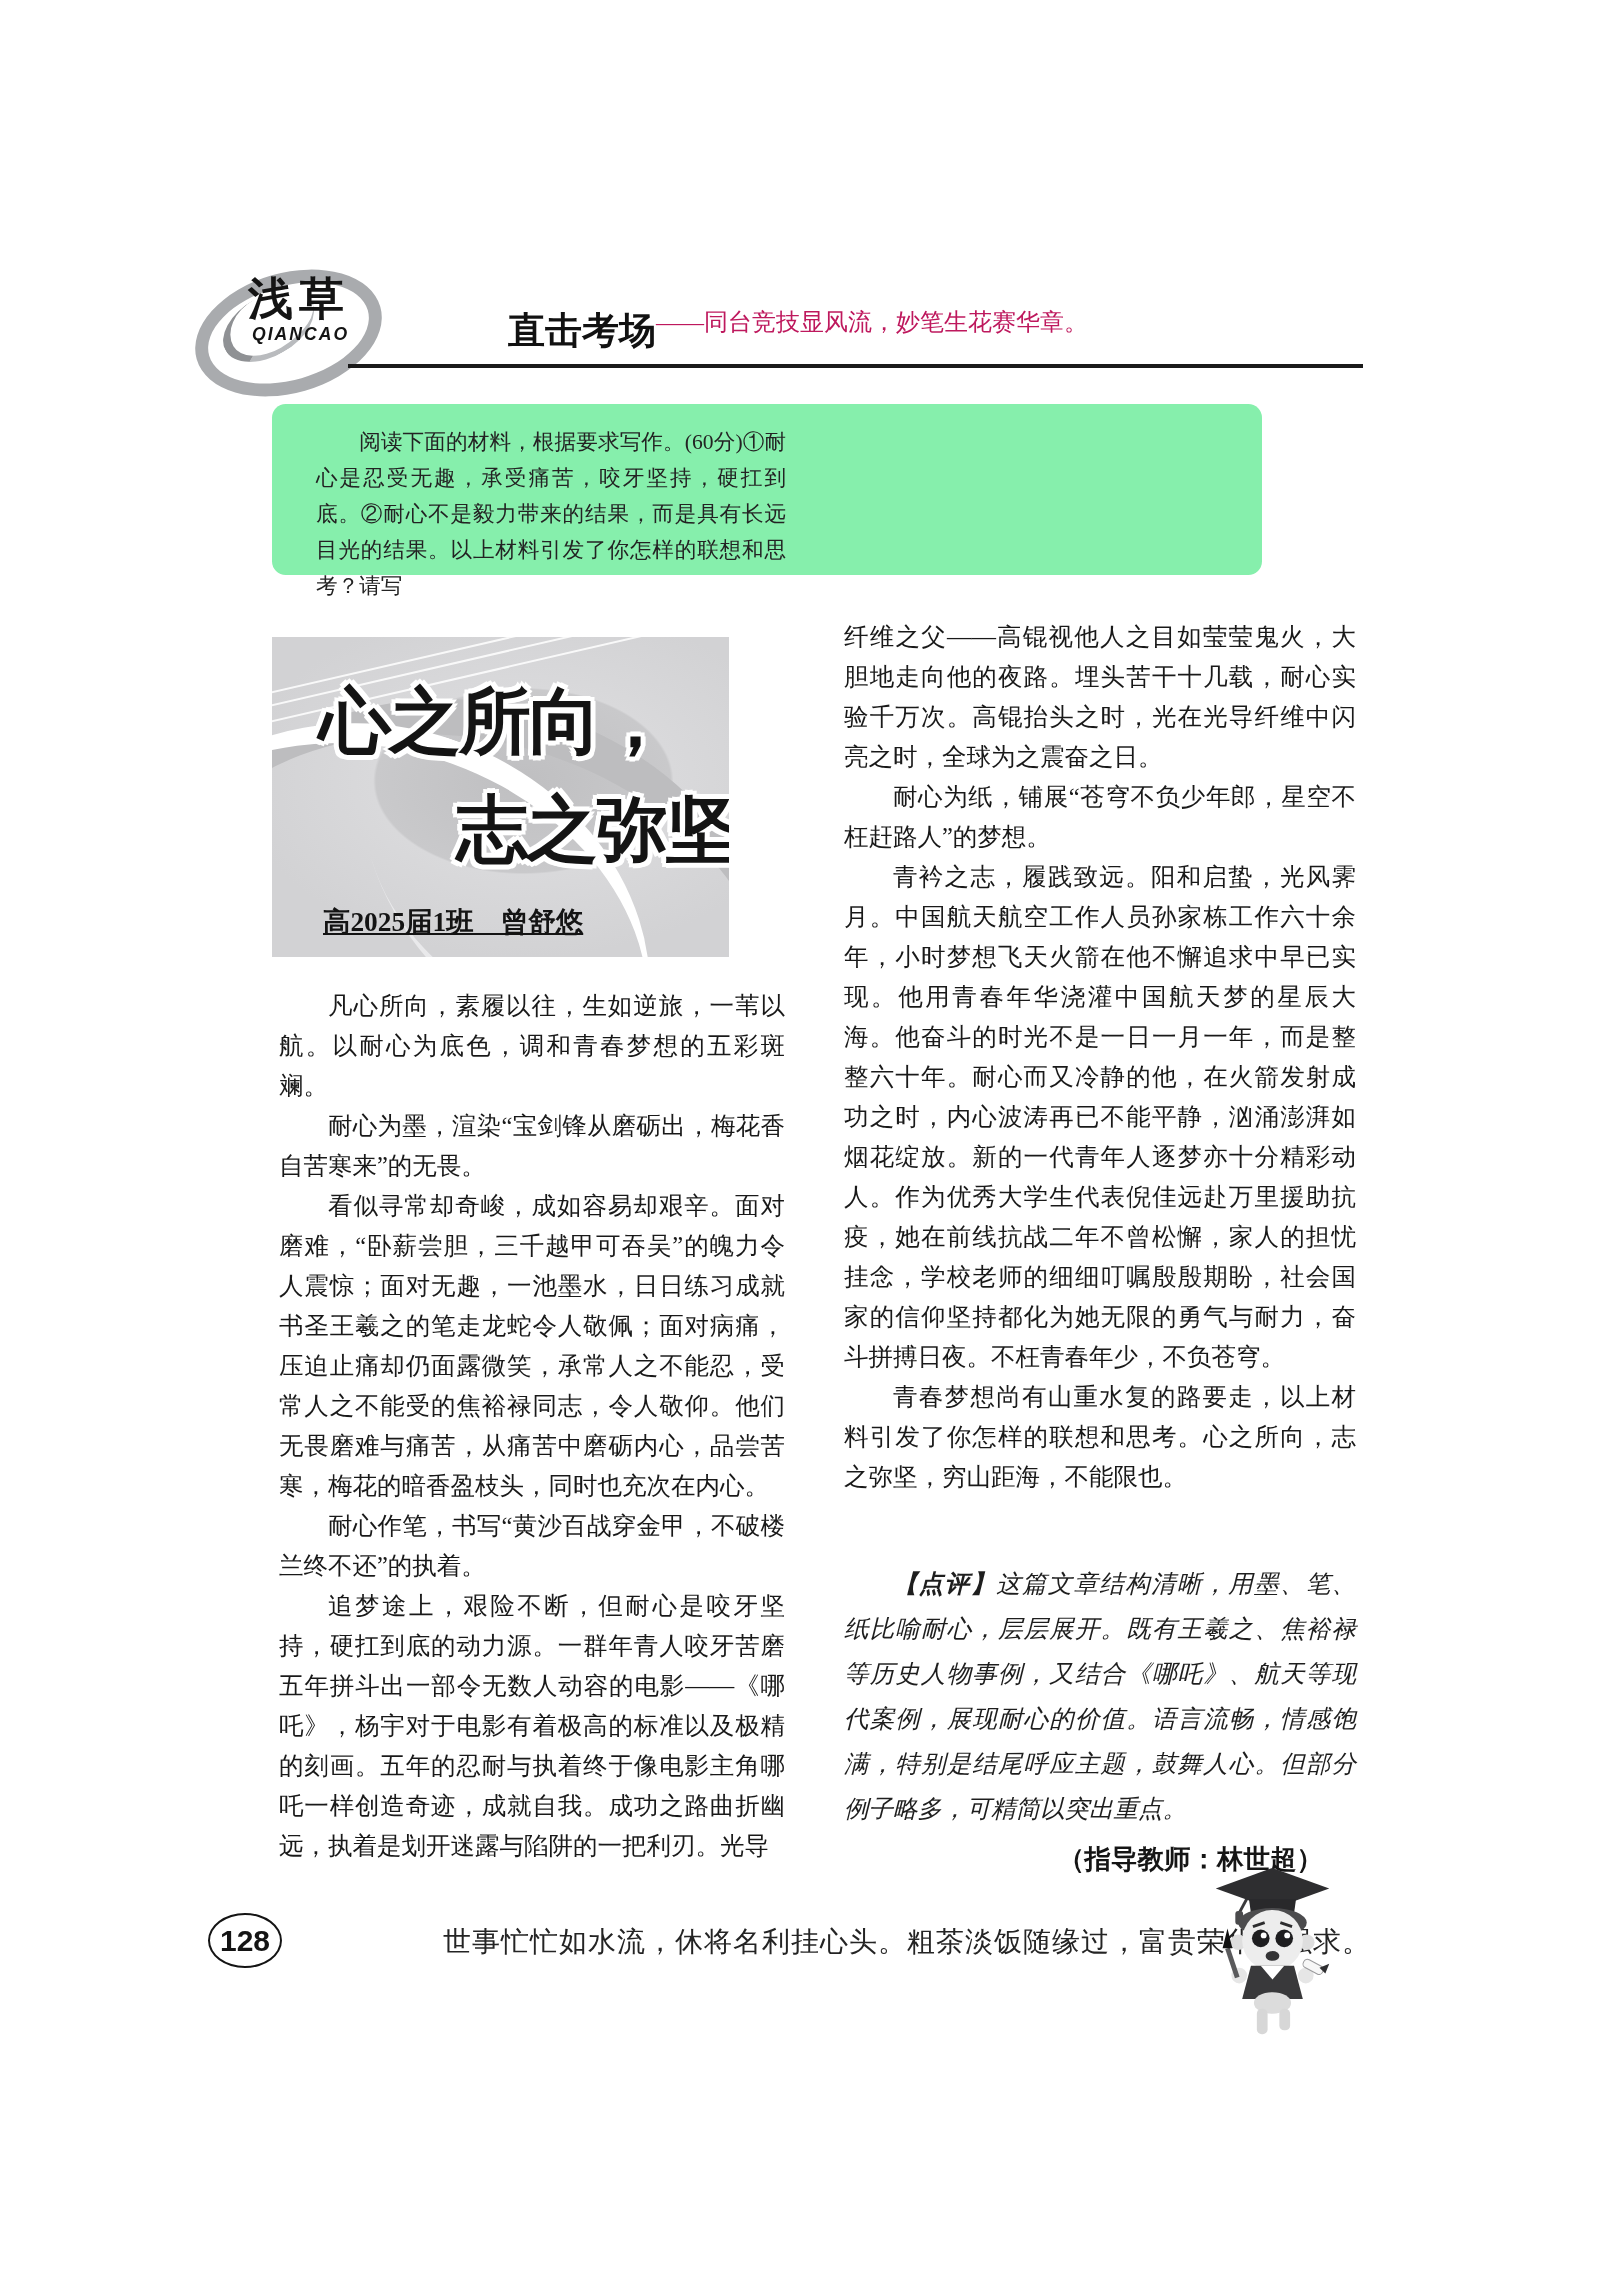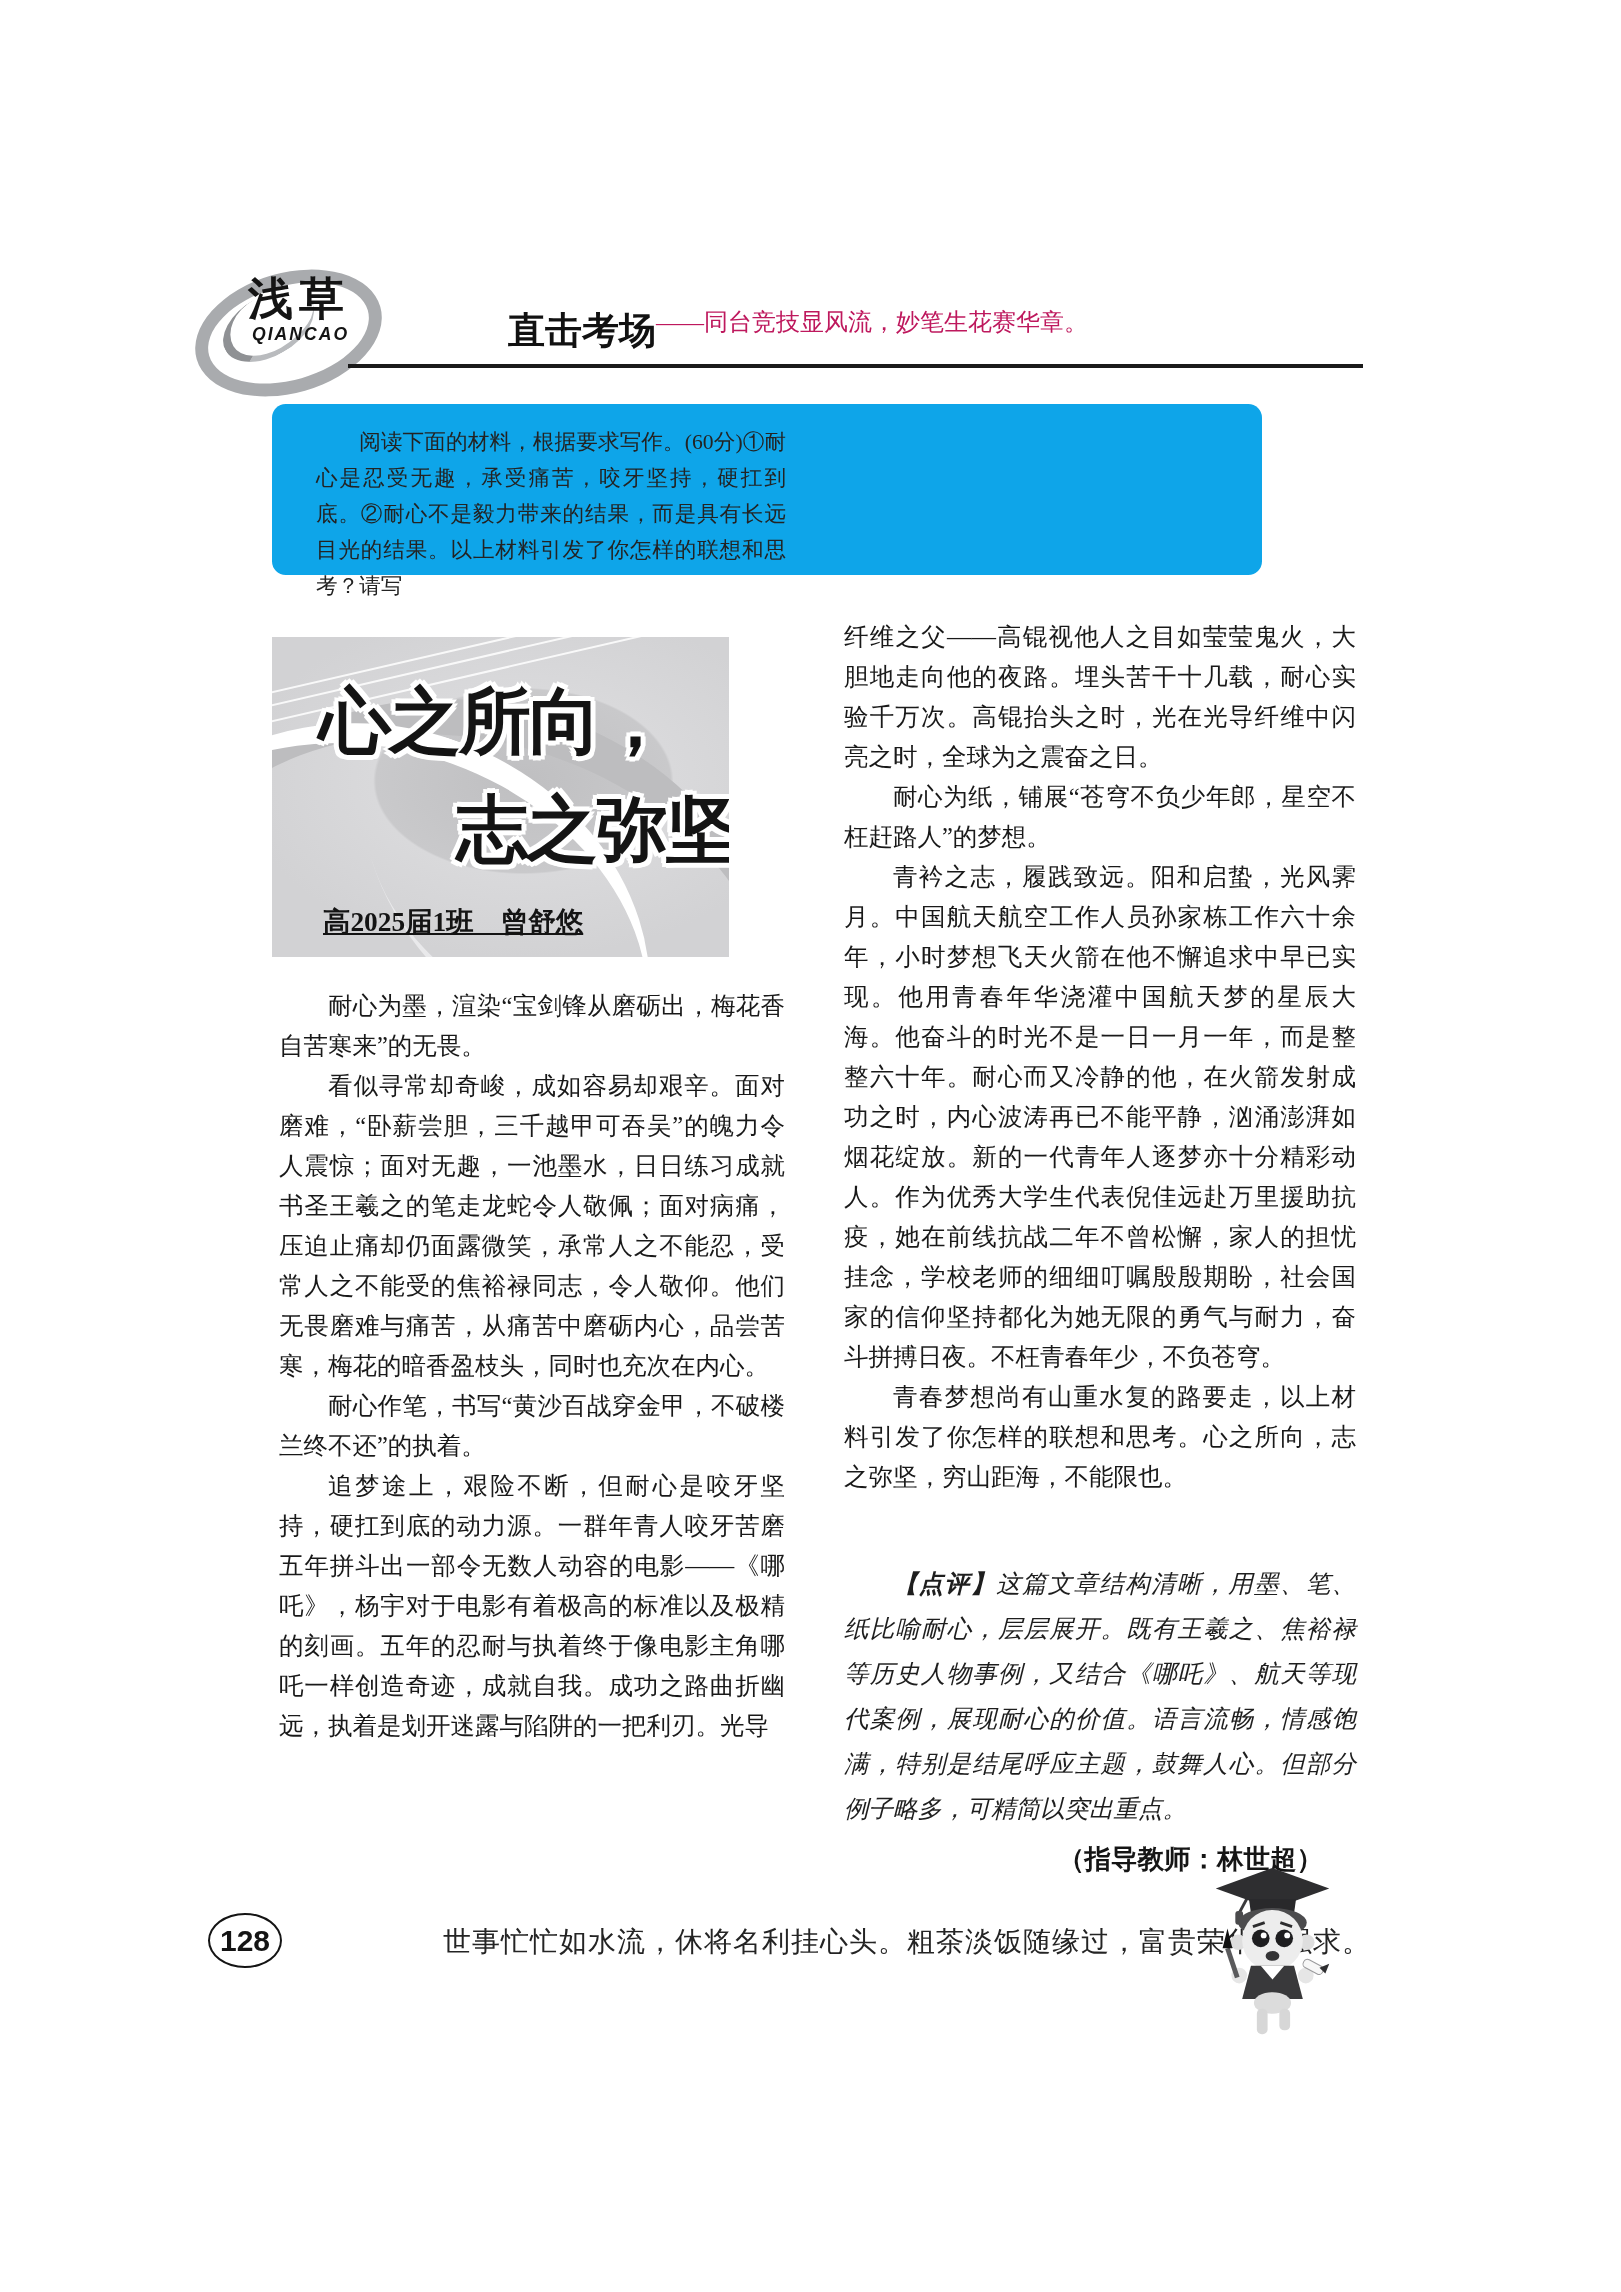--- a/index.html
+++ b/index.html
@@ -35,21 +35,21 @@
   .header-row .tt{
     font-family:"Liberation Sans",sans-serif; font-weight:900; font-size:37px; color:#111;
   }
   .header-row .st{ font-size:24px; color:#be185d; }
   .header-rule{
     position:absolute; left:348px; top:364px; width:1015px; height:3.9px; background:#1a1a1a;
   }
   
   .prompt-box{
     position:absolute; left:272px; top:404px; width:990px; height:171px;
-    background:#0ea5e9; border-radius:13.7px; box-sizing:border-box;
+    background:#86efac; border-radius:13.7px; box-sizing:border-box;
     display:flex; gap:29px; padding:19.6px 14.7px 0 44px;
   }
   .prompt-box .pcol{
     font-size:21.6px; line-height:36px; text-align:justify; word-break:break-all;
     color:#232323;
   }
   .prompt-box .pcol.l{width:470px; text-indent:2em;}
   .prompt-box .pcol.r{width:431px;}
   
   .title-art{
@@ -143,20 +143,21 @@
     <div class="fine" style="left:-29px; top:90px;"></div>
     <div class="arc-gray"></div>
     <div class="arc-white"></div>
     <div class="arc-right"></div>
     <div class="tl1">心之所向，</div>
     <div class="tl2">志之弥坚</div>
     <div class="byline">高2025届1班　曾舒悠</div>
   </div>
 
   <div class="col col-left">
+      <p>凡心所向，素履以往，生如逆旅，一苇以航。以耐心为底色，调和青春梦想的五彩斑斓。</p>
       <p>耐心为墨，渲染“宝剑锋从磨砺出，梅花香自苦寒来”的无畏。</p>
       <p>看似寻常却奇峻，成如容易却艰辛。面对磨难，“卧薪尝胆，三千越甲可吞吴”的魄力令人震惊；面对无趣，一池墨水，日日练习成就书圣王羲之的笔走龙蛇令人敬佩；面对病痛，压迫止痛却仍面露微笑，承常人之不能忍，受常人之不能受的焦裕禄同志，令人敬仰。他们无畏磨难与痛苦，从痛苦中磨砺内心，品尝苦寒，梅花的暗香盈枝头，同时也充次在内心。</p>
       <p>耐心作笔，书写“黄沙百战穿金甲，不破楼兰终不还”的执着。</p>
       <p>追梦途上，艰险不断，但耐心是咬牙坚持，硬扛到底的动力源。一群年青人咬牙苦磨五年拼斗出一部令无数人动容的电影——《哪吒》，杨宇对于电影有着极高的标准以及极精的刻画。五年的忍耐与执着终于像电影主角哪吒一样创造奇迹，成就自我。成功之路曲折幽远，执着是划开迷露与陷阱的一把利刃。光导</p>
     </div>
   <div class="col col-right">
       <p>纤维之父——高锟视他人之目如莹莹鬼火，大胆地走向他的夜路。埋头苦干十几载，耐心实验千万次。高锟抬头之时，光在光导纤维中闪亮之时，全球为之震奋之日。</p>
       <p>耐心为纸，铺展“苍穹不负少年郎，星空不枉赶路人”的梦想。</p>
       <p>青衿之志，履践致远。阳和启蛰，光风霁月。中国航天航空工作人员孙家栋工作六十余年，小时梦想飞天火箭在他不懈追求中早已实现。他用青春年华浇灌中国航天梦的星辰大海。他奋斗的时光不是一日一月一年，而是整整六十年。耐心而又冷静的他，在火箭发射成功之时，内心波涛再已不能平静，汹涌澎湃如烟花绽放。新的一代青年人逐梦亦十分精彩动人。作为优秀大学生代表倪佳远赴万里援助抗疫，她在前线抗战二年不曾松懈，家人的担忧挂念，学校老师的细细叮嘱殷殷期盼，社会国家的信仰坚持都化为她无限的勇气与耐力，奋斗拼搏日夜。不枉青春年少，不负苍穹。</p>
       <p>青春梦想尚有山重水复的路要走，以上材料引发了你怎样的联想和思考。心之所向，志之弥坚，穷山距海，不能限也。</p>

